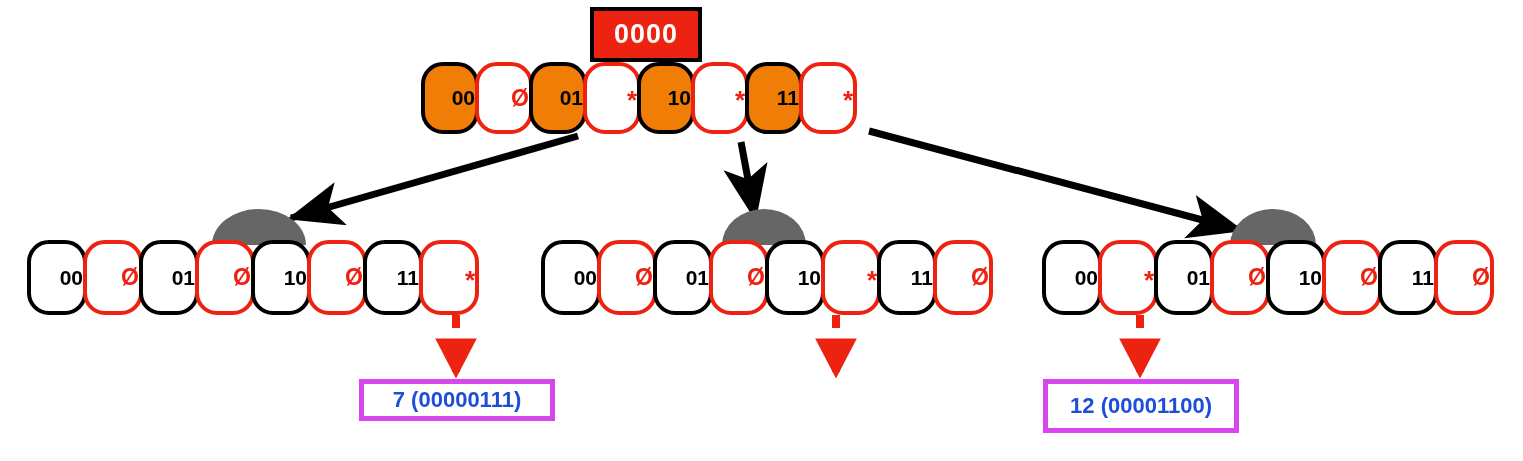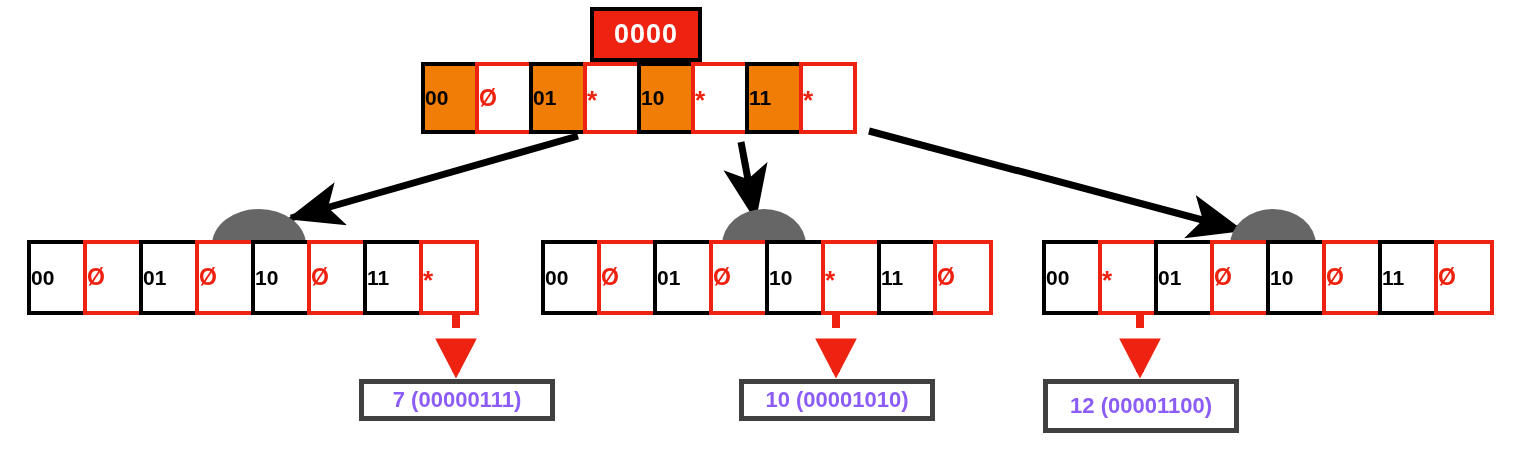--- a/index.html
+++ b/index.html
@@ -45,23 +45,24 @@
   
   .node {
     position: absolute;
     display: flex;
     z-index: 5;
   }
   .cell {
     box-sizing: border-box;
     display: flex;
     align-items: center;
-    justify-content: flex-start;
+    justify-content: flex-end;
     font-weight: bold;
     font-size: 21px;
+    border-radius: 22px;
   }
 
   
   .cell.key-orange {
     background: #f07d06;
     border: 4px solid #000000;
     color: #000000;
     margin-left: -4px;
   }
   .cell.val-white {
@@ -109,22 +110,22 @@
   }
 
   
   .leaf-box {
     position: absolute;
     box-sizing: border-box;
     display: flex;
     align-items: center;
     justify-content: center;
     background: #ffffff;
-    border: 5px solid #404040;
-    color: #8b5cf6;
+    border: 5px solid #d946ef;
+    color: #1d4ed8;
     font-weight: bold;
     font-size: 22px;
     z-index: 5;
   }
 </style>
 </head>
 <body>
 
 <div id="stage">
 
@@ -263,20 +264,17 @@
       <span>11</span>
     </div>
     <div class="cell val-red" style="width:60px; height:75px;">
       <span class="glyph-empty">Ø</span>
     </div>
   </div>
 
   <div class="leaf-box" style="left:359px; top:379px; width:196px; height:42px;">
     <span>7 (00000111)</span>
   </div>
-  <div class="leaf-box" style="left:739px; top:379px; width:196px; height:42px;">
-    <span>10 (00001010)</span>
-  </div>
   <div class="leaf-box" style="left:1043px; top:379px; width:196px; height:54px;">
     <span>12 (00001100)</span>
   </div>
 
 </div>
 
 </body></html>

